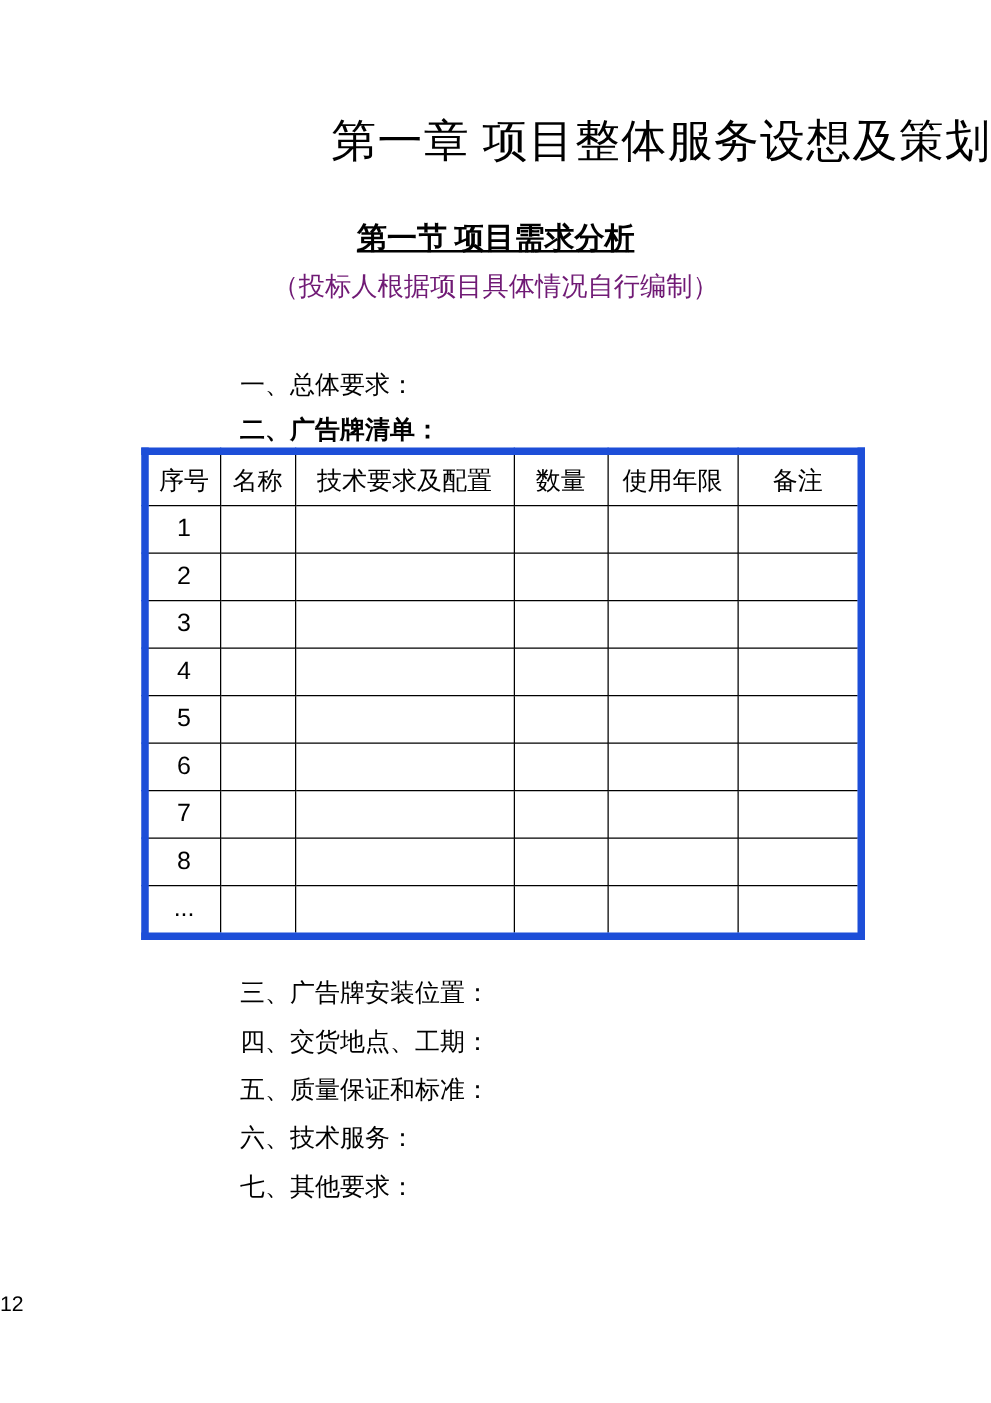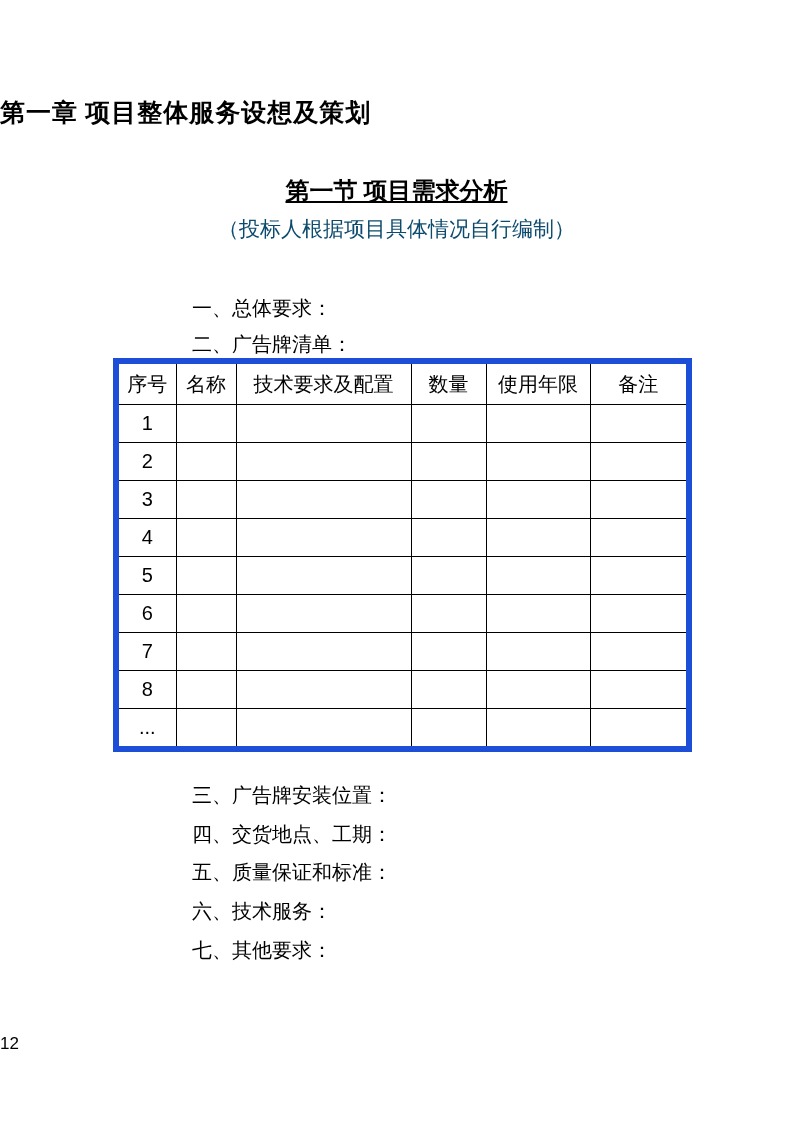--- a/index.html
+++ b/index.html
@@ -14,23 +14,23 @@
     background: #ffffff;
     font-family: "Liberation Serif", "DejaVu Serif", serif;
     color: #000000;
     overflow: hidden;
   }
   .chapter-title {
     position: absolute;
     top: 93px;
     left: 0;
     width: 100%;
-    text-align: left;
-    font-size: 25px;
-    font-weight: bold;
+    text-align: right;
+    font-size: 36px;
+    font-weight: normal;
     letter-spacing: 1px;
     line-height: 40px;
   }
   .section-title {
     position: absolute;
     top: 176px;
     left: 0;
     width: 100%;
     text-align: center;
     font-size: 24px;
@@ -38,33 +38,33 @@
     line-height: 30px;
     text-decoration: underline;
   }
   .note-line {
     position: absolute;
     top: 215px;
     left: 0;
     width: 100%;
     text-align: center;
     font-size: 21px;
-    color: #0c4a6e;
+    color: #701a75;
     line-height: 28px;
   }
   .list-item {
     position: absolute;
     left: 162px;
     font-size: 20px;
     line-height: 26px;
     white-space: nowrap;
     margin-left: 30px;
   }
   .li-1 { top: 295px; }
-  .li-2 { top: 331px; }
+  .li-2 { top: 331px; font-weight: bold; }
   .li-3 { top: 782px; }
   .li-4 { top: 821px; }
   .li-5 { top: 859px; }
   .li-6 { top: 898px; }
   .li-7 { top: 937px; }
   table.req-table {
     position: absolute;
     left: 113px;
     top: 358px;
     border-collapse: collapse;

